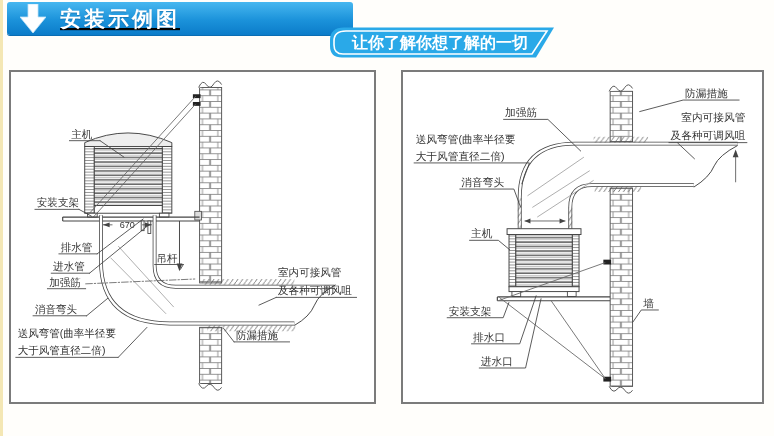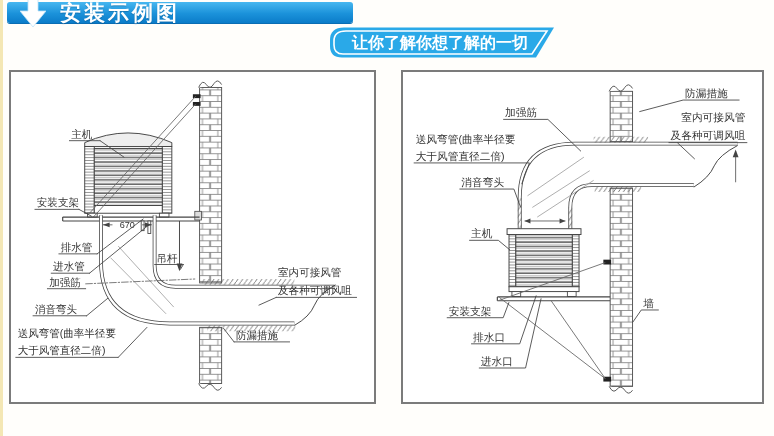--- a/index.html
+++ b/index.html
@@ -3,24 +3,25 @@
 <meta charset="utf-8">
 <style>
   html,body{margin:0;padding:0;}
   body{
     width:774px;height:436px;position:relative;overflow:hidden;
     background:#fffefb;
     font-family:"Liberation Sans",sans-serif;
   }
   .left-strip{position:absolute;left:0;top:0;width:3px;height:436px;background:#f4e7b4;}
   .banner{
-    position:absolute;left:7px;top:2px;width:346px;height:21px;
+    position:absolute;left:7px;top:2px;width:346px;height:33px;
     background:linear-gradient(180deg,#47b7f0 0%,#1b92da 55%,#0b7cc9 100%);
     border-radius:3px;display:flex;align-items:center;
     box-shadow:0 1px 0 #0a6db3;
+    text-decoration:underline;
   }
   .banner .arrow{margin-left:13px;width:26px;height:30px;display:block;}
   .banner .title{
     color:#fff;font-size:21px;font-weight:bold;letter-spacing:3px;margin-left:14px;
     text-shadow:0 1px 1px rgba(0,60,110,.35);
   }
   .ribbon{position:absolute;left:328px;top:26px;width:229px;height:33px;}
   .ribbon text{font-size:16px;font-weight:bold;fill:#fff;}
   .diagram-box{position:absolute;background:#fff;border:2px solid #7b7b7b;}
   .box-left{left:9px;top:70px;width:363px;height:330px;}

